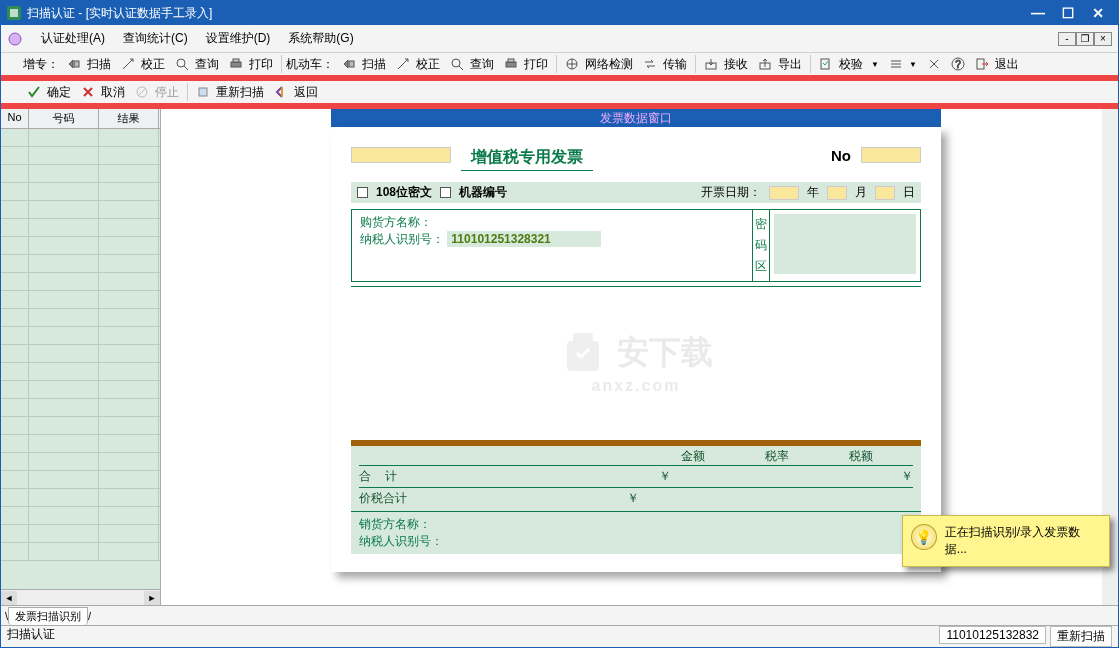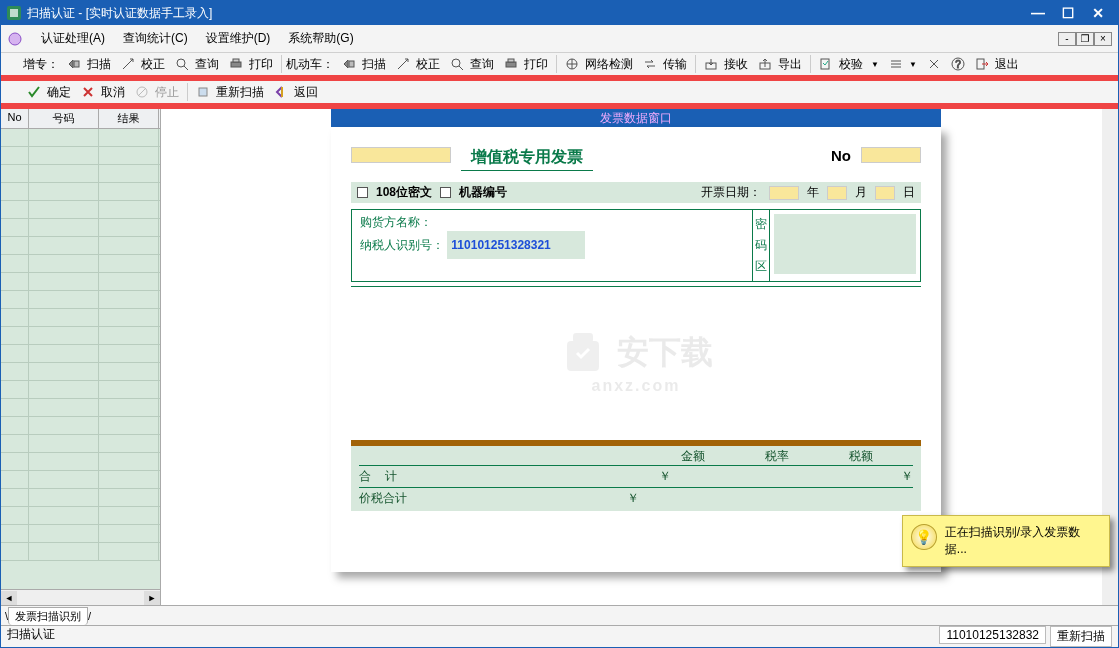--- a/index.html
+++ b/index.html
@@ -45,21 +45,21 @@
 .inv-head .spacer { flex:1; }
 .inv-head .no-label { font-size:15px; font-weight:bold; }
 .inv-head .no-field { width:60px; height:16px; background:#f9e79b; border:1px solid #ccc; }
 .inv-row2 { display:flex; align-items:center; gap:8px; margin-top:11px; background:#d7e8dc; padding:2px 6px; }
 .inv-row2 .chk { width:11px; height:11px; border:1px solid #555; background:#fff; }
 .inv-row2 .b { font-weight:bold; }
 .inv-row2 .spacer { flex:1; }
 .inv-row2 .db { width:30px; height:14px; background:#f9e79b; border:1px solid #ccc; display:inline-block; }
 .inv-box { border:1px solid #0a7a4a; margin-top:6px; display:flex; }
 .inv-buyer { flex:1; padding:4px 8px; color:#0a7a4a; font-size:12px; }
-.inv-buyer .tn { display:inline-block; width:138px; background:#d7e8dc; color:#1d4ed8; font-weight:bold; padding:7px 4px; }
+.inv-buyer .tn { display:inline-block; width:154px; background:#d7e8dc; color:#4d7c0f; font-weight:bold; padding:1px 4px; }
 .inv-pwd-lbl { width:18px; border-left:1px solid #0a7a4a; border-right:1px solid #0a7a4a; color:#0a7a4a; display:flex; flex-direction:column; align-items:center; justify-content:center; gap:4px; padding:6px 0; }
 .inv-pwd-area { width:150px; padding:4px; }
 .inv-pwd-area .pa { width:100%; height:60px; background:#d7e8dc; }
 .inv-mid { height:150px; margin-top:4px; border-top:1px solid #0a7a4a; position:relative; display:flex; align-items:center; justify-content:center; }
 .watermark { opacity:0.15; color:#777; font-size:32px; font-weight:bold; text-align:center; }
 .watermark .sm { font-size:16px; letter-spacing:2px; }
 .inv-sum { border-top:6px solid #a16207; background:#d7e8dc; color:#14532d; padding:2px 8px; margin-top:4px; }
 .inv-sum .hdr { display:flex; justify-content:flex-end; gap:60px; font-size:12px; padding-right:40px; }
 .inv-sum .line { display:flex; gap:40px; border-top:1px solid #0a7a4a; padding:2px 0; }
 .inv-sum .line .lbl { letter-spacing:14px; width:80px; }
@@ -511,20 +511,24 @@
               <span class="lbl"><span>合</span><span>计</span></span>
               <span class="y">￥</span>
               <span style="width:70px"></span>
               <span>￥</span>
             </div>
             <div class="line">
               <span>价税合计</span>
               <span class="y">￥</span>
             </div>
           </div>
+          <div class="inv-seller">
+            <div>销货方名称：</div>
+            <div>纳税人识别号：</div>
+          </div>
         </div>
       </div>
       <div class="scroll-v"></div>
 
       <div class="toast">
         <span class="bulb">💡</span>
         <span>正在扫描识别/录入发票数据...</span>
       </div>
     </div>
   </div>

